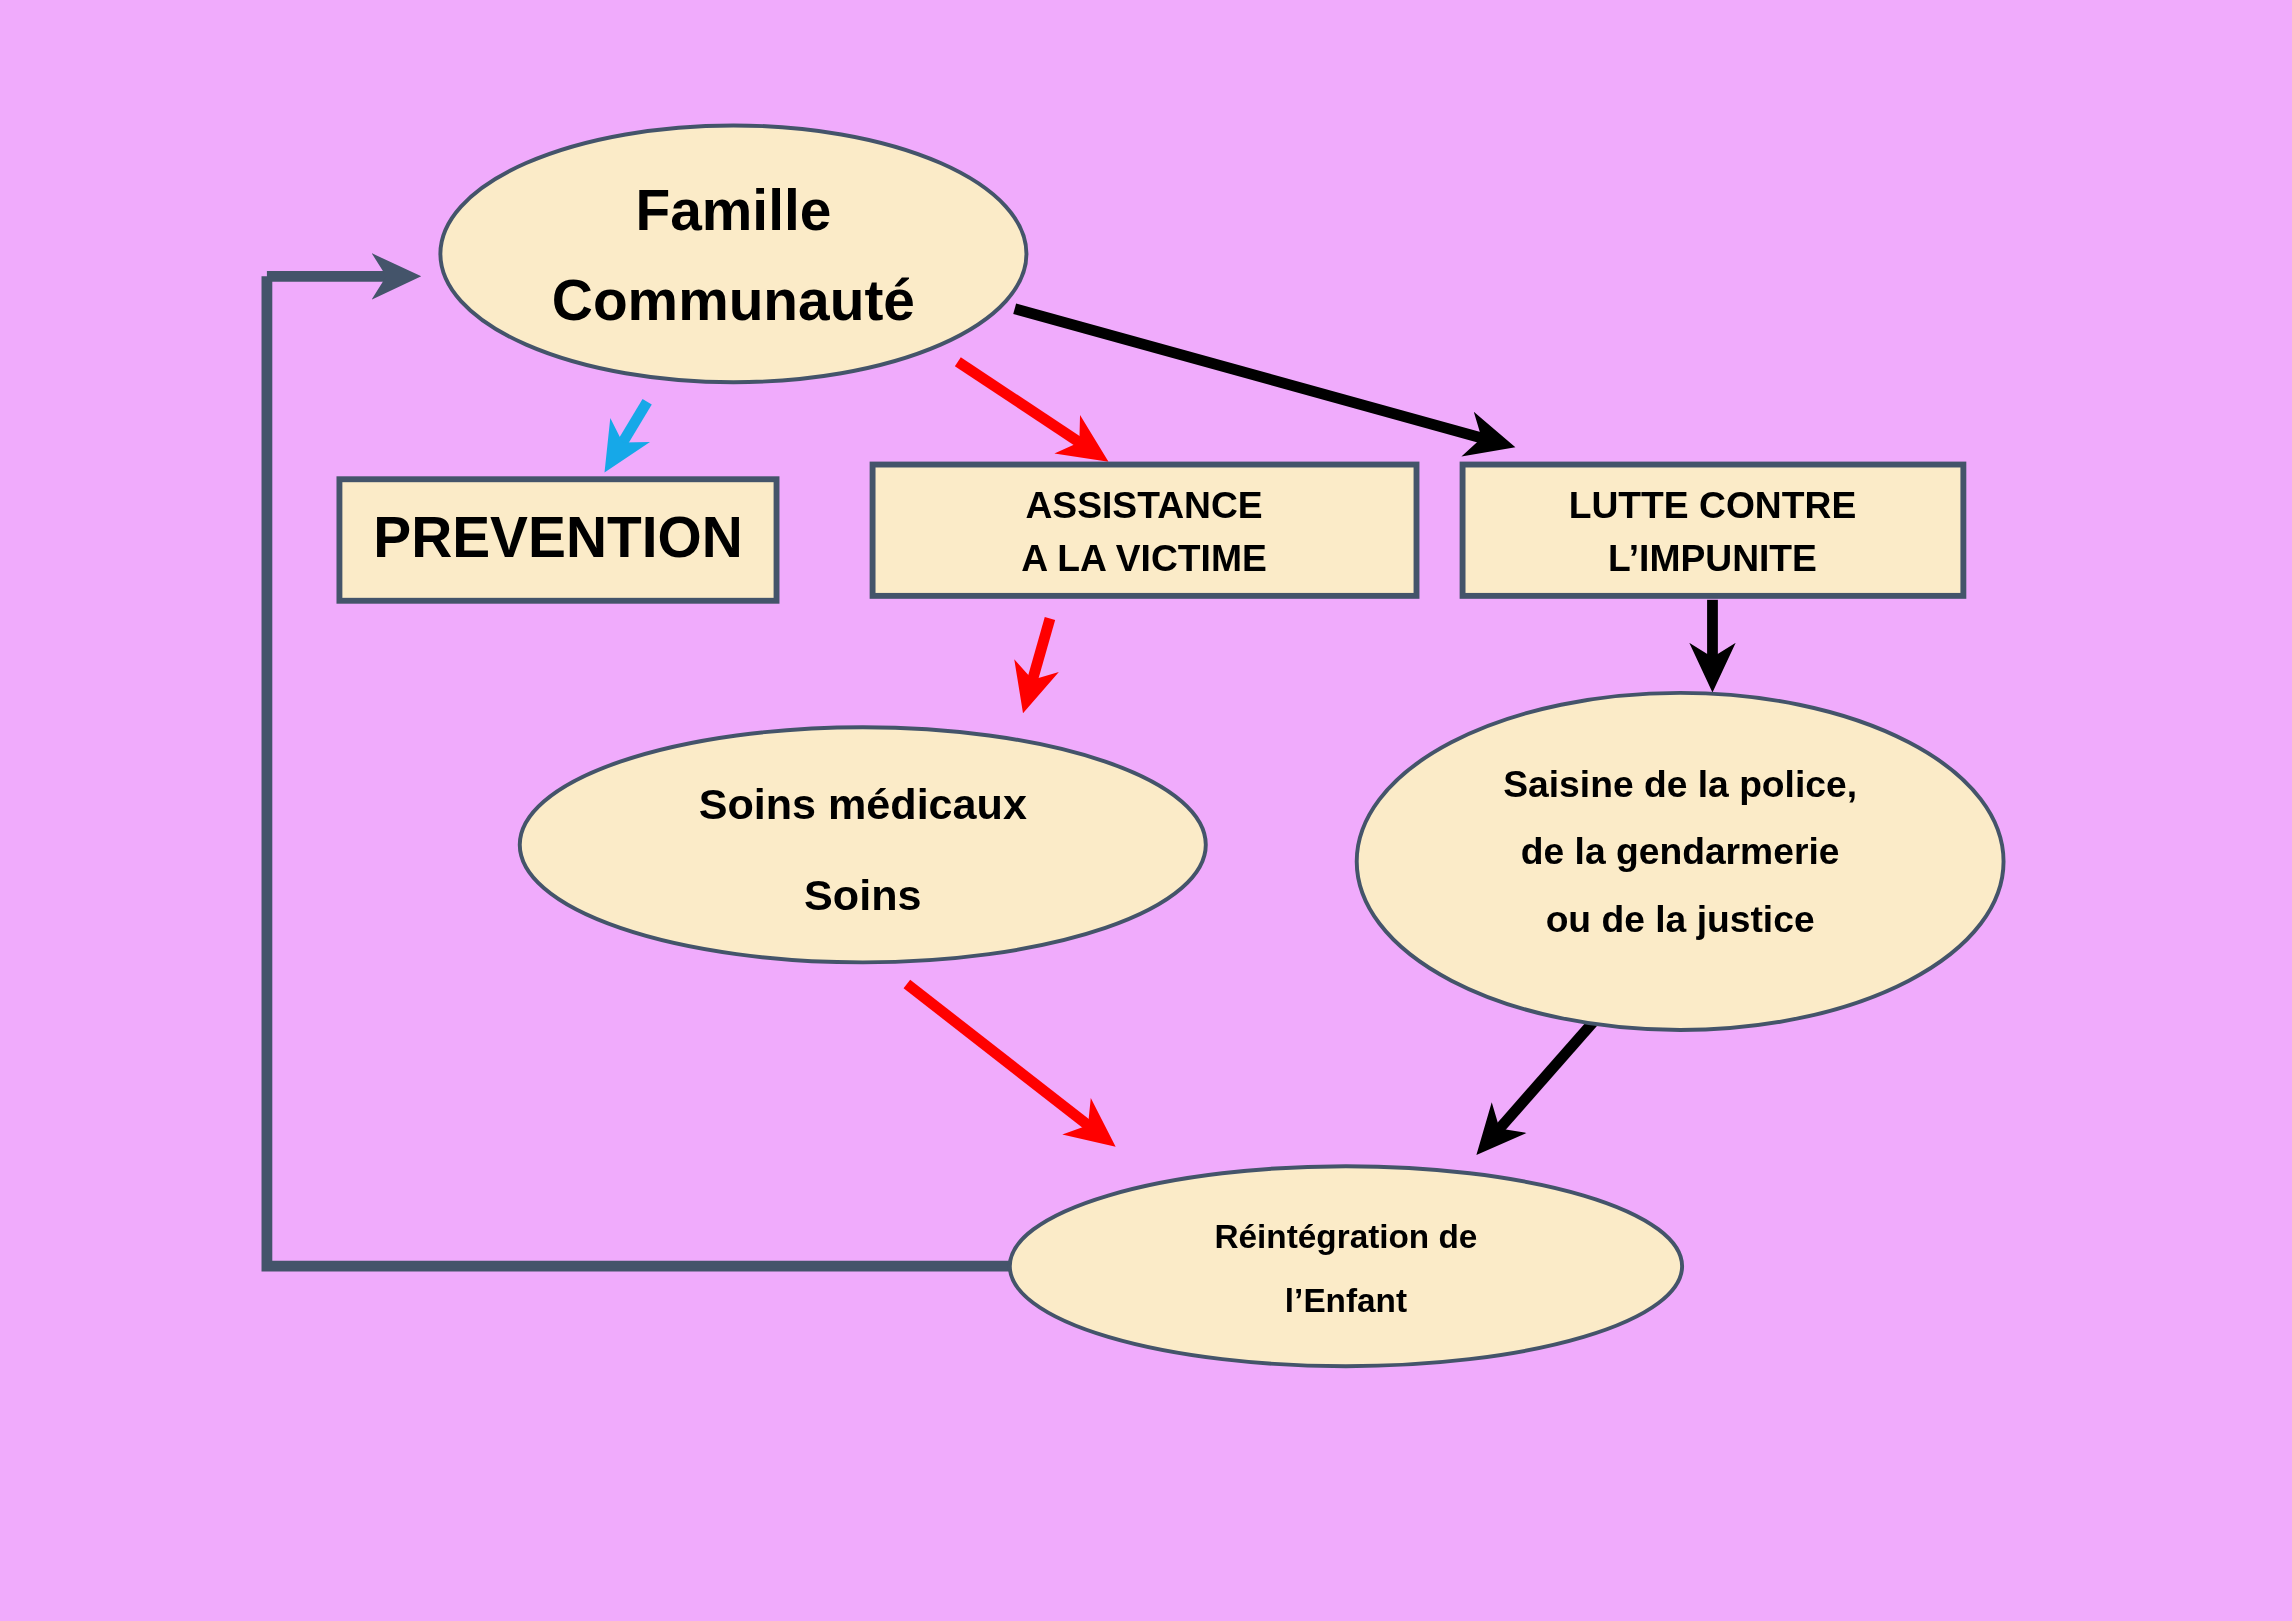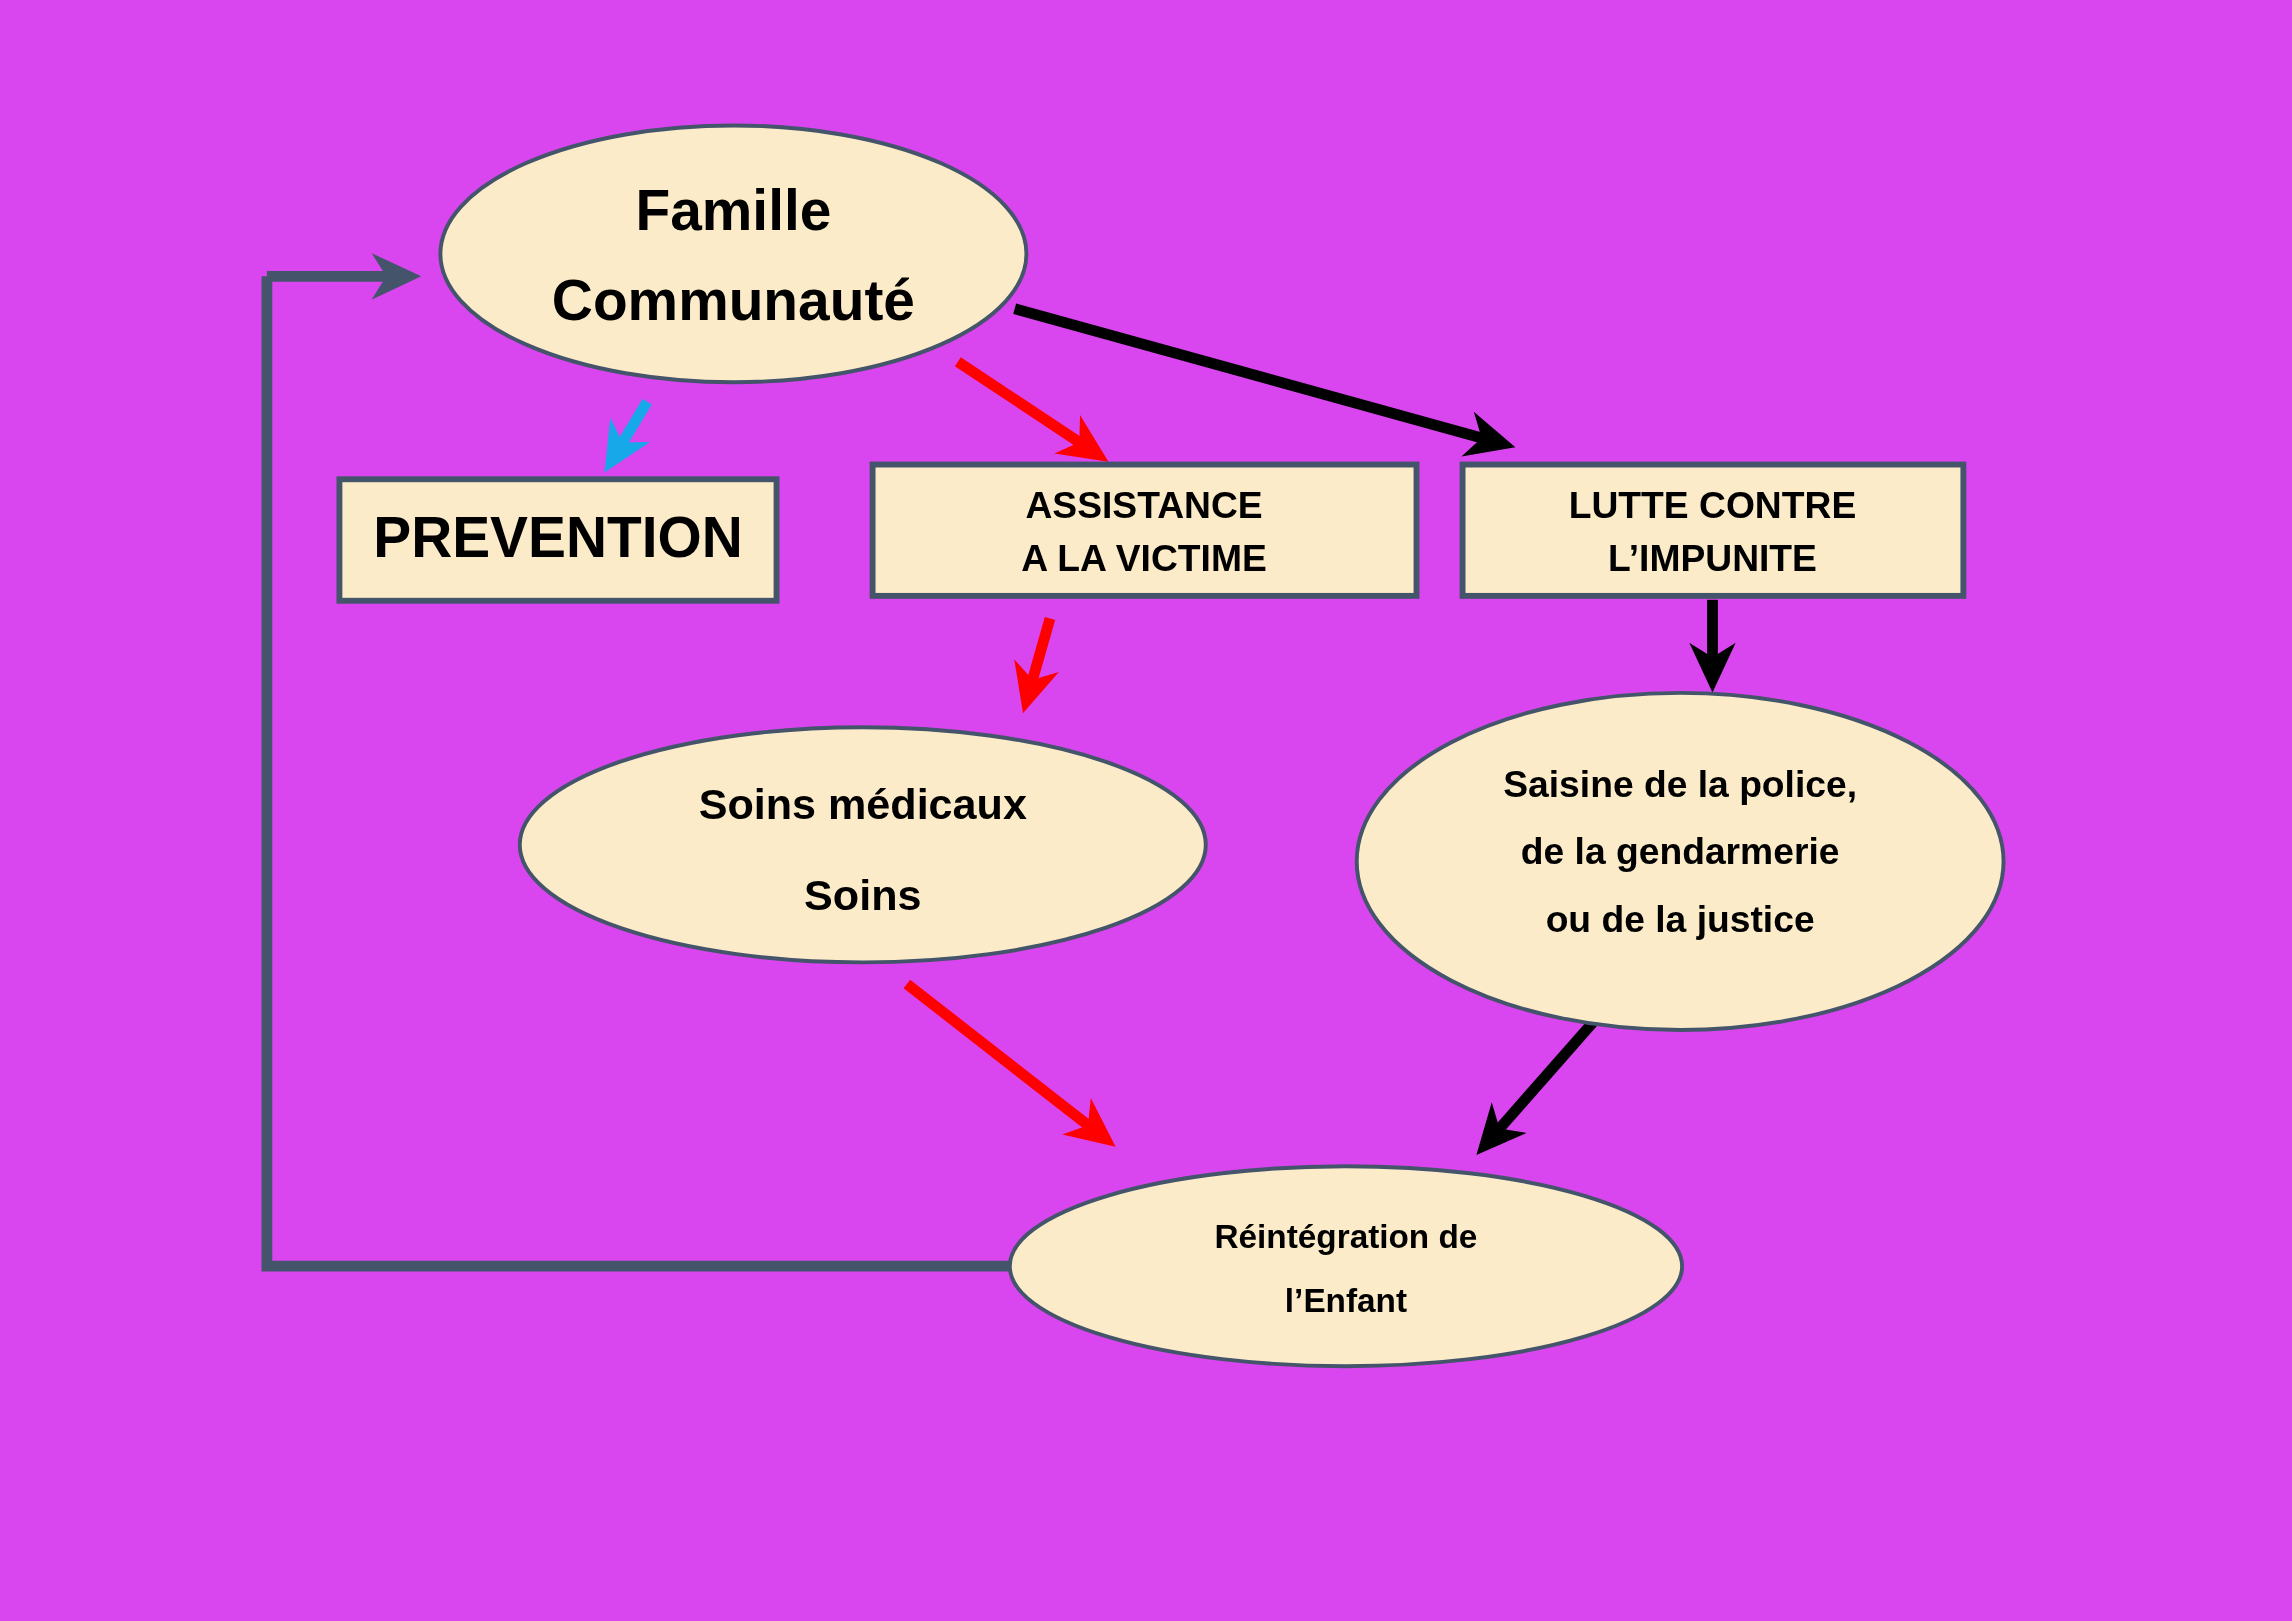--- a/index.html
+++ b/index.html
@@ -7,21 +7,21 @@
     padding: 0;
     background: #ffffff;
   }
   body {
     font-family: "Liberation Sans", sans-serif;
   }
   #canvas {
     position: relative;
     width: 2293px;
     height: 1621px;
-    background: #d946ef;
+    background: #f0abfc;
     overflow: hidden;
   }
   svg.diagram {
     display: block;
     width: 2293px;
     height: 1621px;
   }
   .node-shape {
     fill: #FBEBC8;
     stroke: #44546A;

